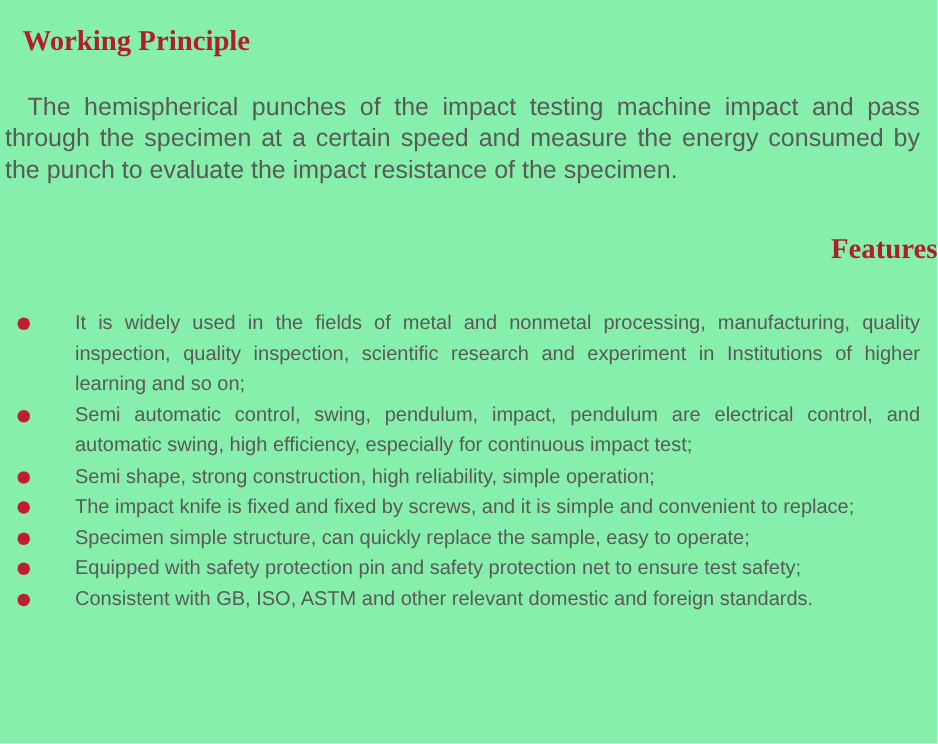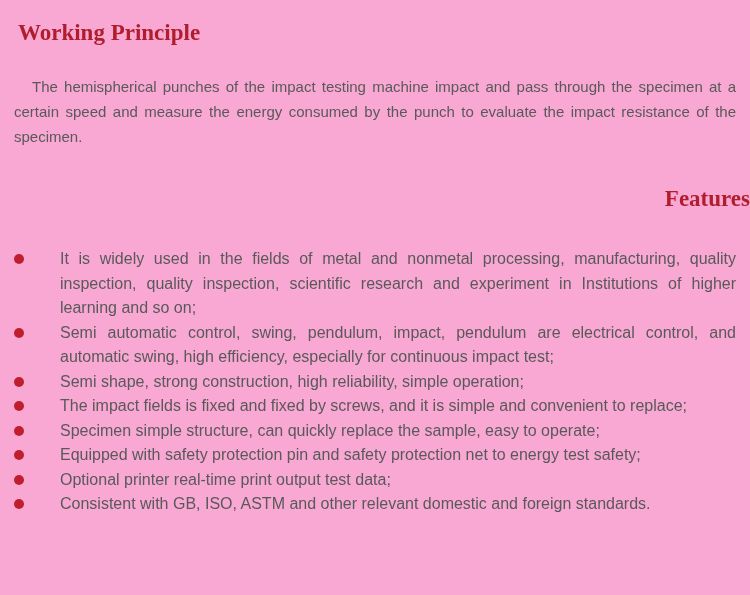--- a/index.html
+++ b/index.html
@@ -1,37 +1,37 @@
 <!DOCTYPE html>
 <html style="--heading: #b01e2e; --bullet: #be1e2d; --body-text: #595959;"><head>
 <meta charset="utf-8">
 <style>
   * { margin: 0; padding: 0; box-sizing: border-box; }
   html, body { background: #ffffff; }
   .page {
     position: relative;
     width: 750px;
     height: 595px;
-    background: #f9a8d4;
+    background: #86efac;
     overflow: hidden;
     padding-top: 20px;
     font-family: "Liberation Sans", sans-serif;
   }
   .section-heading {
     font-family: "Liberation Serif", "DejaVu Serif", serif;
     font-weight: bold;
     font-size: 23px;
     line-height: 26px;
     color: var(--heading, #b01e2e);
     margin-left: 18px;
   }
   .intro-paragraph {
-    margin: 28px 14px 0 14px;
+    margin: 28px 14px 0 4px;
     text-indent: 18px;
-    font-size: 15px;
+    font-size: 20px;
     line-height: 25px;
     color: var(--body-text, #595959);
     text-align: justify;
   }
   .features-heading { margin-top: 37px; text-align: right; }
   .feature-list {
     list-style: none;
     margin: 35px 14px 0 14px;
   }
   .feature-item {
@@ -71,33 +71,29 @@
     <li class="feature-item">
       <span class="bullet"></span>
       <span>Semi automatic control, swing, pendulum, impact, pendulum are electrical control, and automatic swing, high efficiency, especially for continuous impact test;</span>
     </li>
     <li class="feature-item">
       <span class="bullet"></span>
       <span>Semi shape, strong construction, high reliability, simple operation;</span>
     </li>
     <li class="feature-item">
       <span class="bullet"></span>
-      <span>The impact fields is fixed and fixed by screws, and it is simple and convenient to replace;</span>
+      <span>The impact knife is fixed and fixed by screws, and it is simple and convenient to replace;</span>
     </li>
     <li class="feature-item">
       <span class="bullet"></span>
       <span>Specimen simple structure, can quickly replace the sample, easy to operate;</span>
     </li>
     <li class="feature-item">
       <span class="bullet"></span>
-      <span>Equipped with safety protection pin and safety protection net to energy test safety;</span>
-    </li>
-    <li class="feature-item">
-      <span class="bullet"></span>
-      <span>Optional printer real-time print output test data;</span>
+      <span>Equipped with safety protection pin and safety protection net to ensure test safety;</span>
     </li>
     <li class="feature-item">
       <span class="bullet"></span>
       <span>Consistent with GB, ISO, ASTM and other relevant domestic and foreign standards.</span>
     </li>
   </ul>
 
 </div>
 
 </body></html>

